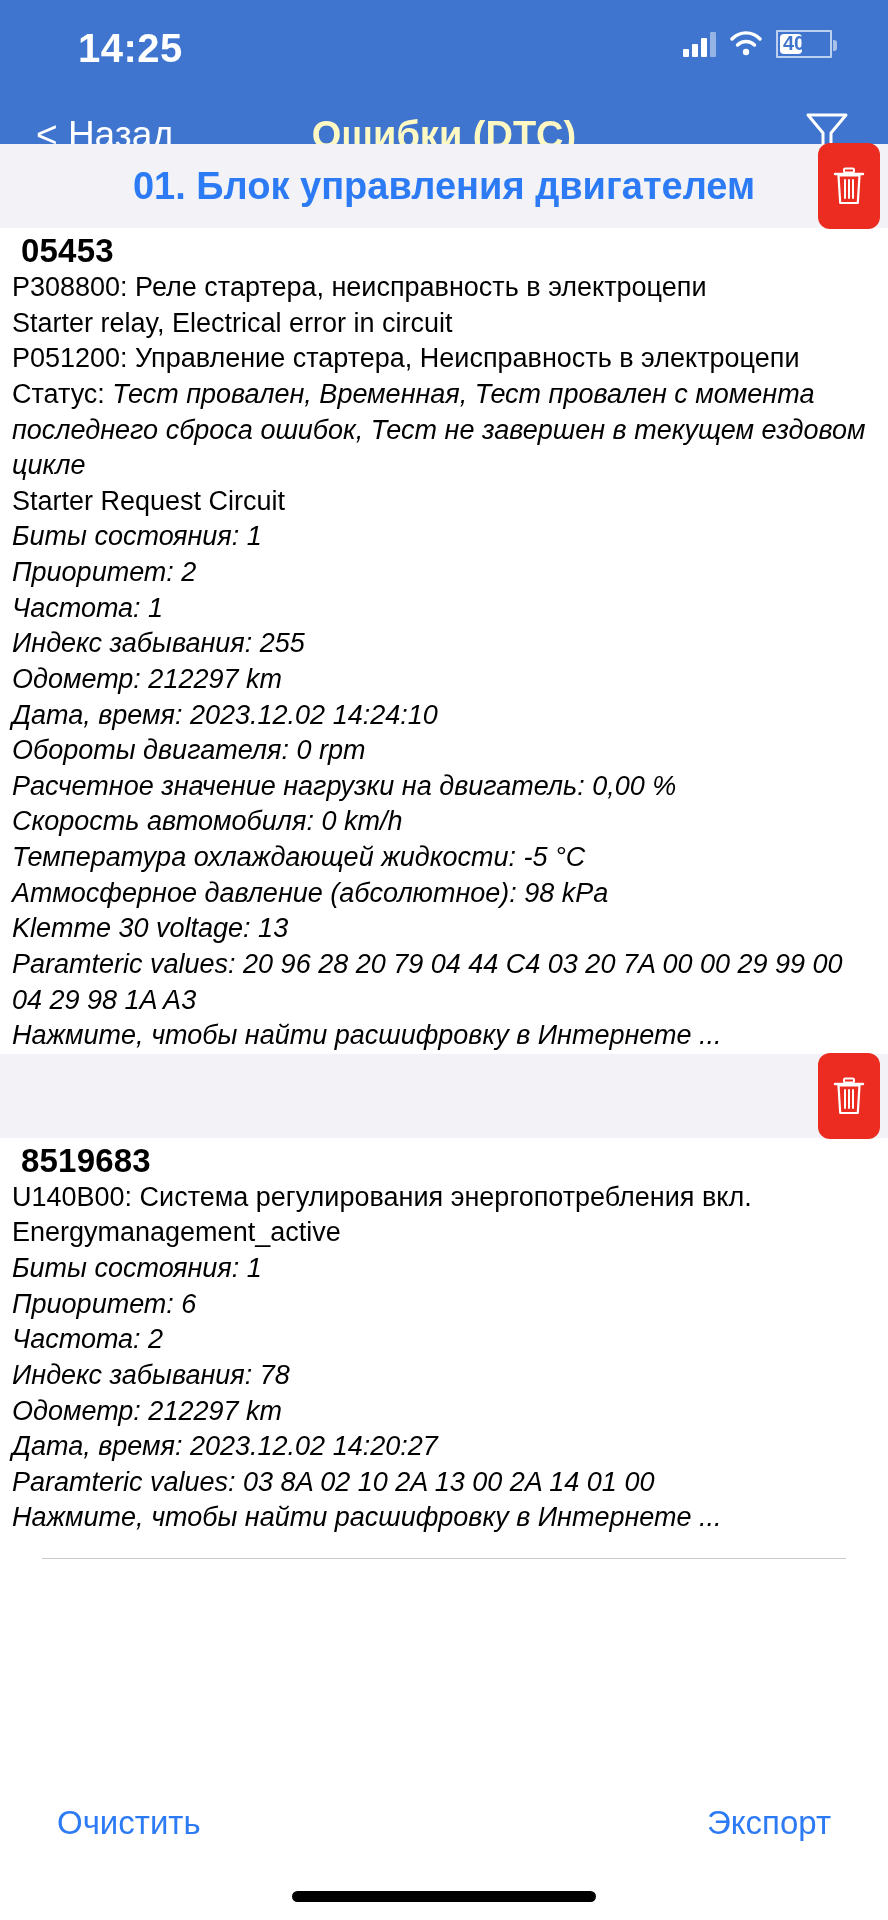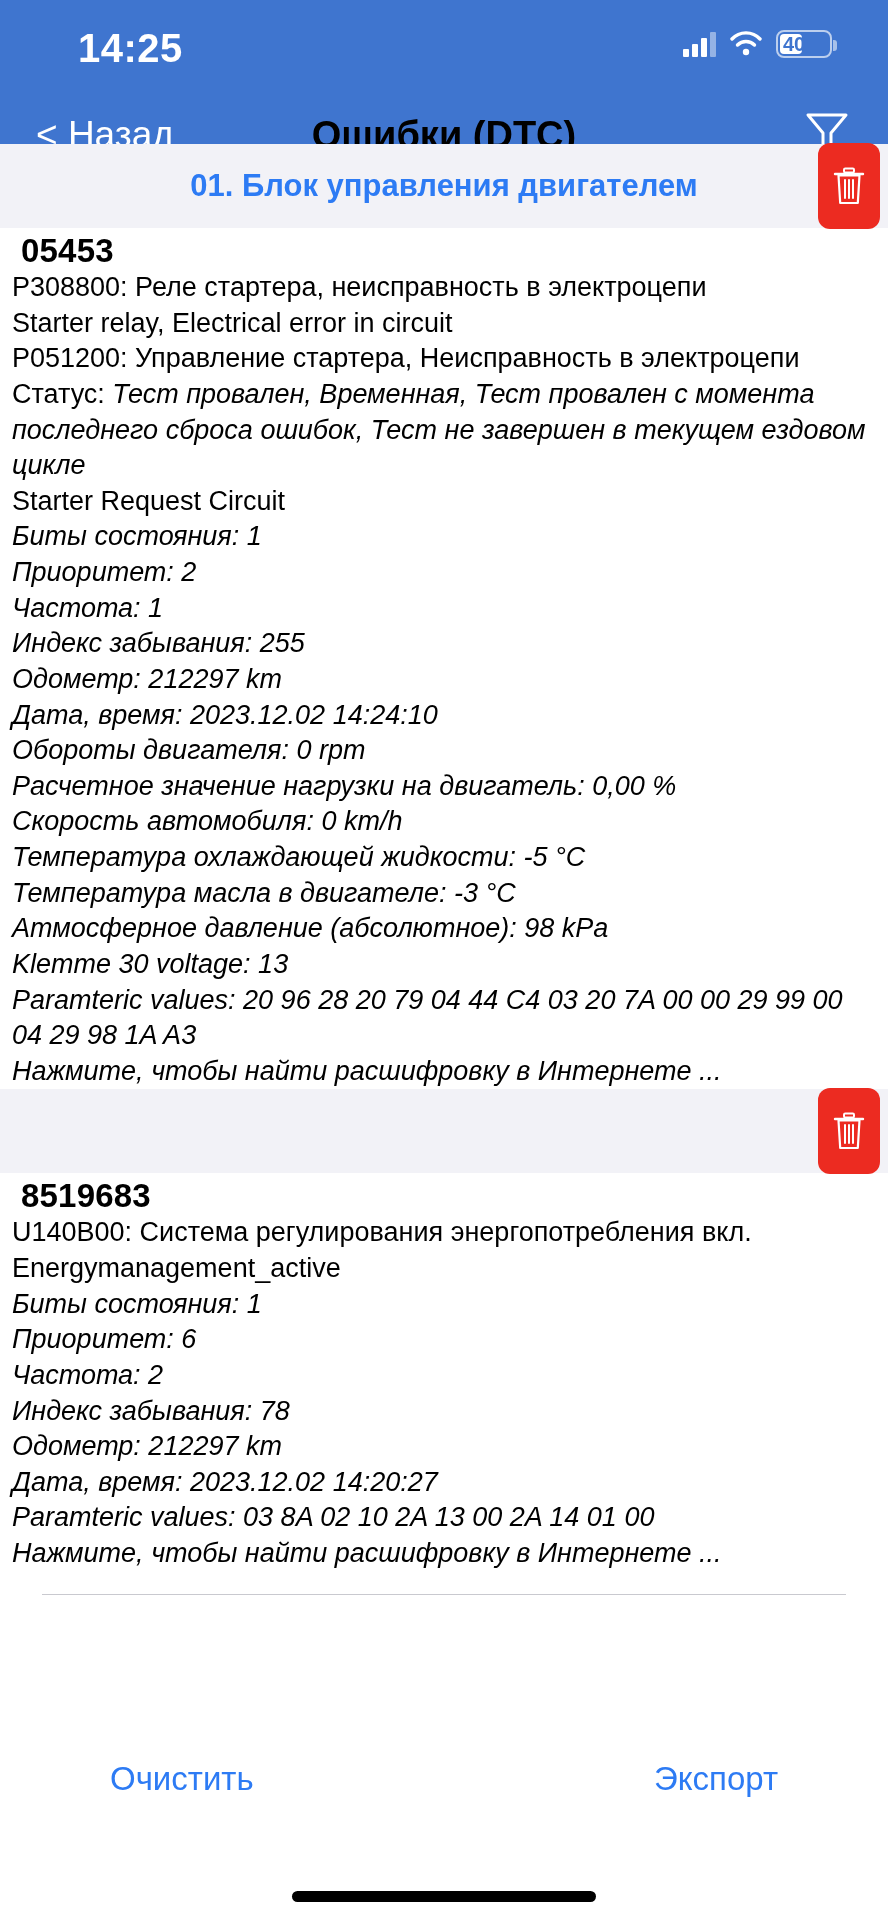--- a/index.html
+++ b/index.html
@@ -40,23 +40,23 @@
   .cellular { display: flex; align-items: flex-end; gap: 3px; height: 26px; }
   .cellular i { display: block; width: 6px; background: #ffffff; border-radius: 1px; }
   .cellular i:nth-child(1) { height: 8px; }
   .cellular i:nth-child(2) { height: 13px; }
   .cellular i:nth-child(3) { height: 19px; }
   .cellular i:nth-child(4) { height: 25px; opacity: 0.45; }
   .wifi { width: 32px; height: 26px; position: relative; }
   .battery {
     width: 56px; height: 28px;
     border: 2px solid rgba(255,255,255,0.65);
-    border-radius: 8px;
-    position: relative;
-    display: flex; align-items: center;
+    border-radius: 1px;
+    position: relative;
+    display: flex; align-items: flex-start;
   }
   .battery::after {
     content: ""; position: absolute; right: -7px; top: 8px;
     width: 4px; height: 11px; border-radius: 0 3px 3px 0;
     background: rgba(255,255,255,0.55);
   }
   .battery-fill {
     position: absolute; left: 2px; top: 2px; bottom: 2px;
     width: 42%; background: #ffffff; border-radius: 4px;
   }
@@ -73,21 +73,21 @@
   .nav-back {
     position: absolute;
     left: 36px; top: 50%; transform: translateY(-50%);
     color: #ffffff;
     font-size: 37px;
     white-space: nowrap;
   }
   .nav-title {
     position: absolute;
     left: 50%; top: 50%; transform: translate(-50%, -50%);
-    color: #000000;
+    color: #fef9c3;
     font-size: 38px;
     font-weight: 600;
     white-space: nowrap;
   }
   .nav-filter {
     position: absolute;
     right: 38px; top: 50%; transform: translateY(-50%);
     width: 46px; height: 48px;
   }
 
@@ -95,21 +95,21 @@
   .ecu-header {
     position: relative;
     background: #f2f2f7;
     height: 84px;
     display: flex;
     align-items: center;
     justify-content: center;
   }
   .ecu-title {
     color: #2d7bf4;
-    font-size: 31px;
+    font-size: 38px;
     font-weight: 700;
     text-align: center;
     padding: 0 90px;
   }
   .ecu-delete {
     position: absolute;
     right: 8px; top: 50%; transform: translateY(-50%);
     width: 62px; height: 86px;
     background: #ec2b21;
     border-radius: 12px;
@@ -141,24 +141,24 @@
   .divider {
     height: 1px;
     background: #c9c9cf;
     margin: 22px 42px 0 42px;
   }
 
   
   .footer {
     position: absolute;
     left: 0; right: 0;
-    top: 1760px;
+    top: 1804px;
     display: flex;
     justify-content: space-between;
-    padding: 0 110px;
+    padding: 0 57px;
   }
   .footer-btn {
     color: #2d7bf4;
     font-size: 33px;
     background: none;
     border: none;
     cursor: pointer;
     font-family: "Liberation Sans", sans-serif;
   }
 
@@ -235,21 +235,20 @@
         <div class="dtc-line it">Биты состояния: 1</div>
         <div class="dtc-line it">Приоритет: 2</div>
         <div class="dtc-line it">Частота: 1</div>
         <div class="dtc-line it">Индекс забывания: 255</div>
         <div class="dtc-line it">Одометр: 212297 km</div>
         <div class="dtc-line it">Дата, время: 2023.12.02 14:24:10</div>
         <div class="dtc-line it">Обороты двигателя: 0 rpm</div>
         <div class="dtc-line it">Расчетное значение нагрузки на двигатель: 0,00 %</div>
         <div class="dtc-line it">Скорость автомобиля: 0 km/h</div>
         <div class="dtc-line it">Температура охлаждающей жидкости: -5 °C</div>
-        <div class="dtc-line it">Температура масла в двигателе: -3 °C</div>
         <div class="dtc-line it">Атмосферное давление (абсолютное): 98 kPa</div>
         <div class="dtc-line it">Klemme 30 voltage: 13</div>
         <div class="dtc-line it">Paramteric values:  20 96 28 20 79 04 44 C4 03 20 7A 00 00 29 99 00 04 29 98 1A A3</div>
         <div class="dtc-line it">Нажмите, чтобы найти расшифровку в Интернете ...</div>
       </div>
       <div class="ecu-header">
         <div class="ecu-delete">
           <span class="trash"><svg width="32" height="38" viewBox="0 0 32 38">
               <rect x="11" y="1.5" width="10" height="4" rx="1.2" fill="none" stroke="#ffffff" stroke-width="2"></rect>
               <path d="M2 7 H30" stroke="#ffffff" stroke-width="2.4" stroke-linecap="round"></path>

